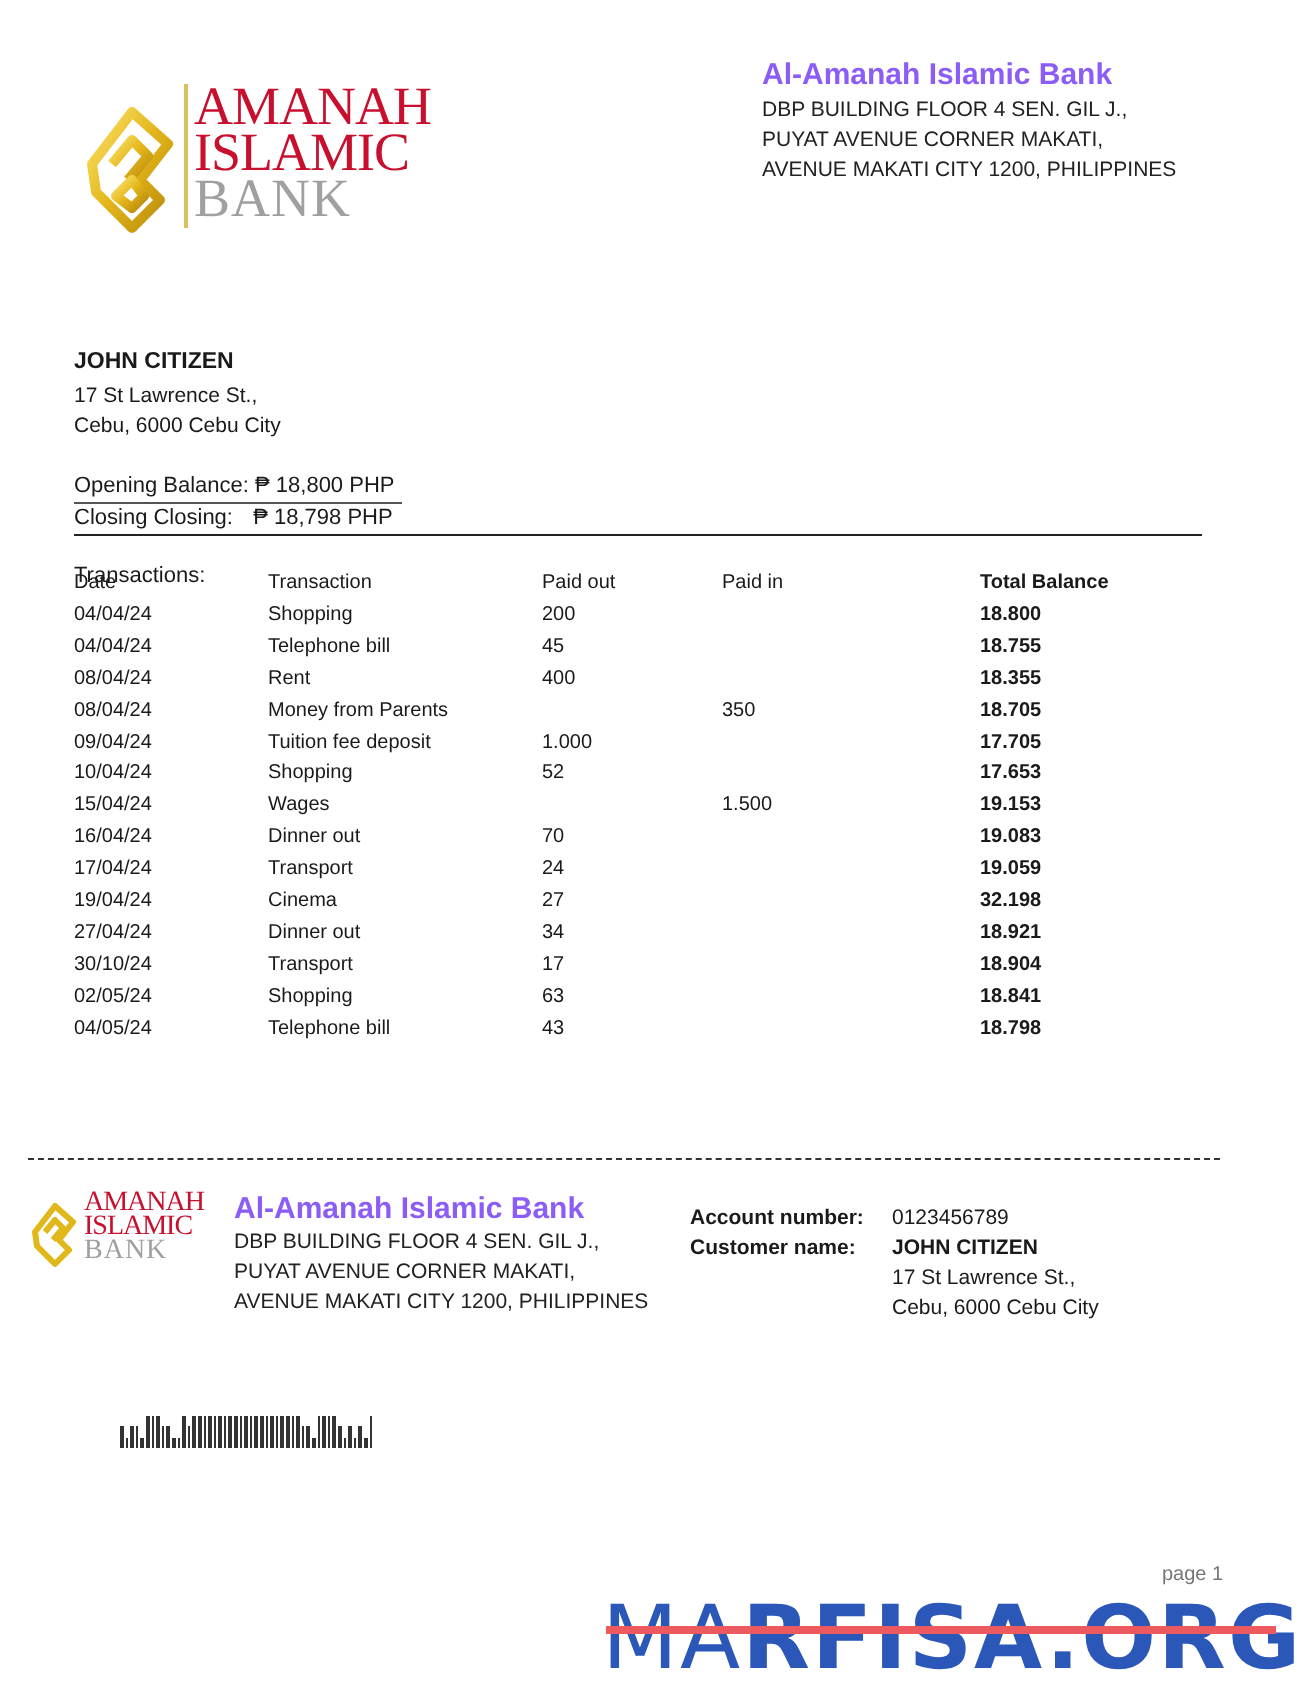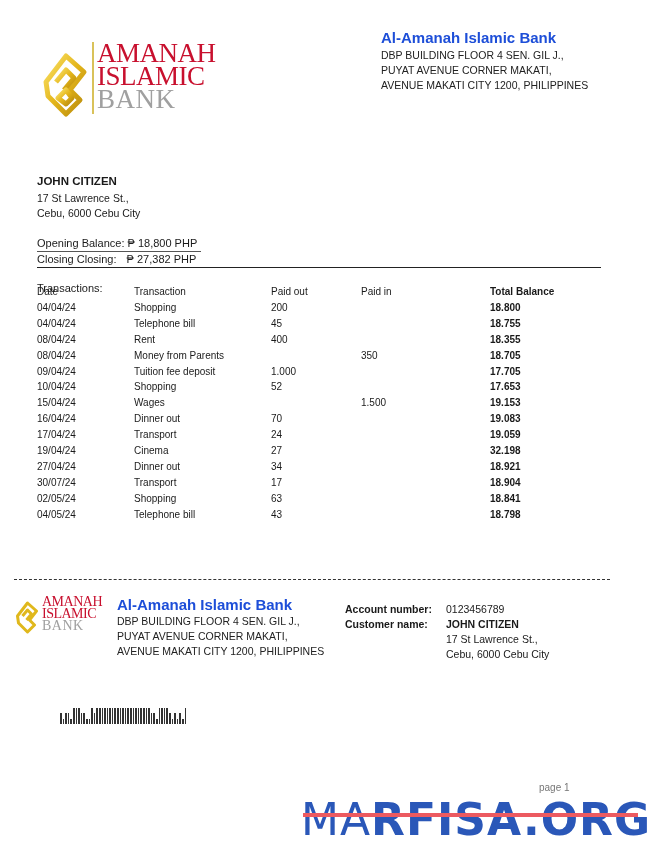--- a/index.html
+++ b/index.html
@@ -9,21 +9,21 @@
     color: #1a1a1a;
   }
   .abs { position: absolute; }
   
   .logo { position: absolute; display: flex; }
   .logo .sep { background: #d9c25a; }
   .logo .words { font-family: "Liberation Serif", "DejaVu Serif", serif; line-height: 0.86; }
   .logo .w1, .logo .w2 { color: #c8102e; font-weight: normal; letter-spacing: -0.5px; }
   .logo .w3 { color: #a0a0a0; letter-spacing: 0.5px; }
 
-  .bank-name { font-weight: bold; font-size: 15px; color: #1d4ed8; }
+  .bank-name { font-weight: bold; font-size: 15px; color: #8b5cf6; }
   .addr { font-size: 10.5px; line-height: 15px; color: #222; }
 
   .cust-name { font-weight: bold; font-size: 11.5px; }
   .small { font-size: 10.5px; line-height: 15px; }
   .bal { font-size: 11px; line-height: 16px; }
 
   .rule { position: absolute; height: 1px; background: #222; }
 
   table.tx { position: absolute; border-collapse: collapse; font-size: 10px; }
   table.tx td, table.tx th { padding: 0; height: 15.9px; line-height: 15.9px; text-align: left; font-weight: normal; white-space: nowrap; }
@@ -31,21 +31,21 @@
 
   .dash { position: absolute; left: 14px; top: 579px; width: 596px; border-top: 1.3px dashed #333; }
 
   .lbl { font-weight: bold; font-size: 10.5px; }
   .barcode { position: absolute; left: 60px; top: 706px; height: 18px; display: flex; align-items: flex-end; gap: 1px; }
   .barcode span { width: 1.6px; background: #333; display: block; }
 
   .wm { position: absolute; left: 301px; top: 798px; font-family: "DejaVu Sans", sans-serif; font-size: 44px; color: #2a57b8; letter-spacing: 1px; line-height: 1; }
   .wm b { font-weight: bold; }
   .wm-bar { position: absolute; left: 303px; top: 813px; width: 335px; height: 4px; background: #ec5a60; }
-  .pageno { position: absolute; left: 539px; top: 782px; font-size: 10px; color: #777; }
+  .pageno { position: absolute; left: 581px; top: 782px; font-size: 10px; color: #777; }
 </style>
 </head>
 <body>
 
 <div class="logo" style="left:40px; top:42px;">
   <svg width="50" height="76" viewBox="0 0 50 76">
     <defs>
       <linearGradient id="g1" x1="0" y1="0" x2="1" y2="1">
         <stop offset="0" stop-color="#fbe36a"></stop>
           <stop offset="0.5" stop-color="#e3b51a"></stop>
@@ -80,21 +80,21 @@
 </div>
 
 <div class="abs bal" style="left:37px; top:235px;">
   <span>Opening Balance:</span>
   <span>₱ 18,800 PHP</span>
 </div>
 <div class="rule" style="left:37px; top:251px; width:164px; background:#555;"></div>
 <div class="abs bal" style="left:37px; top:251px;">
   <span>Closing Closing:</span>
   <span style="display:inline-block; width:4px;"></span>
-  <span>₱ 27,382 PHP</span>
+  <span>₱ 18,798 PHP</span>
 </div>
 <div class="rule" style="left:37px; top:267px; width:564px;"></div>
 
 <div class="abs small" style="left:37px; top:269px; font-size:11px;margin-top:12px;">Transactions:</div>
 
 <table class="tx" style="left:37px; top:284px;">
   <colgroup>
     <col style="width:97px">
       <col style="width:137px">
       <col style="width:90px">
@@ -182,21 +182,21 @@
         <td class="tb">32.198</td>
       </tr>
     <tr>
         <td>27/04/24</td>
         <td>Dinner out</td>
         <td>34</td>
         <td></td>
         <td class="tb">18.921</td>
       </tr>
     <tr>
-        <td>30/07/24</td>
+        <td>30/10/24</td>
         <td>Transport</td>
         <td>17</td>
         <td></td>
         <td class="tb">18.904</td>
       </tr>
     <tr>
         <td>02/05/24</td>
         <td>Shopping</td>
         <td>63</td>
         <td></td>

